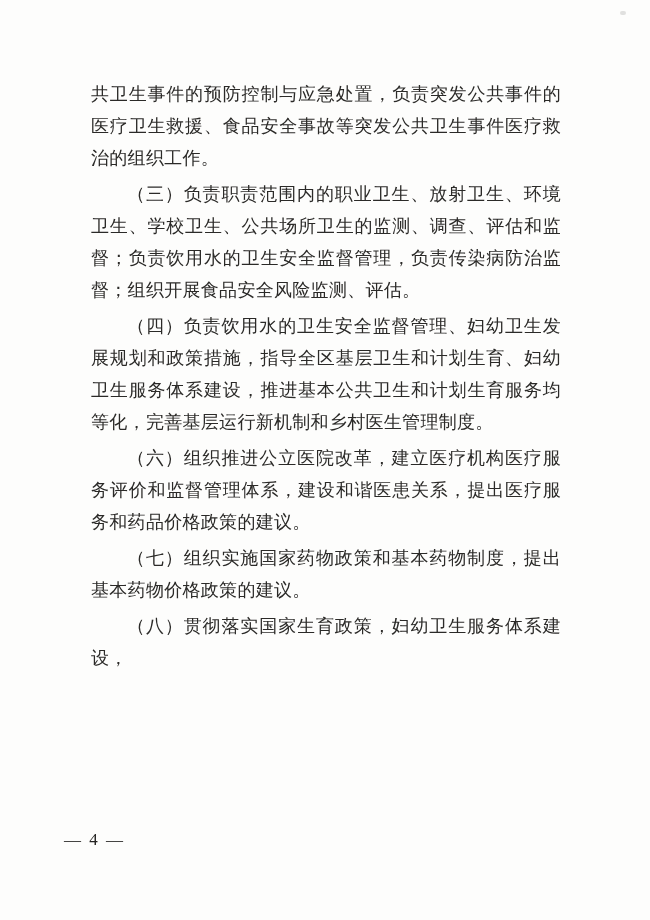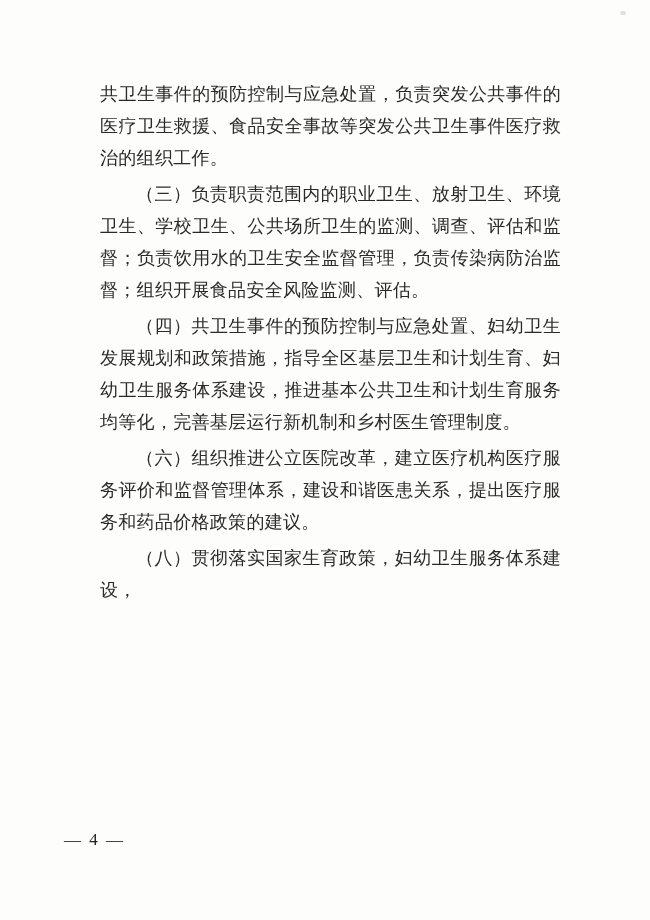--- a/index.html
+++ b/index.html
@@ -17,21 +17,21 @@
     font-family: "Liberation Serif", "DejaVu Serif", serif;
     color: #2b2a28;
   }
   .text-body {
     position: absolute;
     left: 91px;
     top: 78px;
     width: 470px;
   }
   .text-body p {
-    margin: 0 0 4px 9px;
+    margin: 0 0 4px 0;
     font-size: 18px;
     line-height: 32px;
     text-align: justify;
     text-justify: inter-ideograph;
     letter-spacing: 0.3px;
     word-break: break-all;
   }
   .text-body p.indent {
     text-indent: 2em;
   }
@@ -58,20 +58,21 @@
 </head>
 <body>
 
 <div class="page">
 
   <div class="scan-speck"></div>
 
   <div class="text-body">
     <p>共卫生事件的预防控制与应急处置，负责突发公共事件的医疗卫生救援、食品安全事故等突发公共卫生事件医疗救治的组织工作。</p>
     <p class="indent">（三）负责职责范围内的职业卫生、放射卫生、环境卫生、学校卫生、公共场所卫生的监测、调查、评估和监督；负责饮用水的卫生安全监督管理，负责传染病防治监督；组织开展食品安全风险监测、评估。</p>
-    <p class="indent">（四）共卫生事件的预防控制与应急处置、妇幼卫生发展规划和政策措施，指导全区基层卫生和计划生育、妇幼卫生服务体系建设，推进基本公共卫生和计划生育服务均等化，完善基层运行新机制和乡村医生管理制度。</p>
+    <p class="indent">（四）负责饮用水的卫生安全监督管理、妇幼卫生发展规划和政策措施，指导全区基层卫生和计划生育、妇幼卫生服务体系建设，推进基本公共卫生和计划生育服务均等化，完善基层运行新机制和乡村医生管理制度。</p>
     <p class="indent">（六）组织推进公立医院改革，建立医疗机构医疗服务评价和监督管理体系，建设和谐医患关系，提出医疗服务和药品价格政策的建议。</p>
+    <p class="indent">（七）组织实施国家药物政策和基本药物制度，提出基本药物价格政策的建议。</p>
     <p class="indent">（八）贯彻落实国家生育政策，妇幼卫生服务体系建设，</p>
   </div>
 
   <div class="page-number">— 4 —</div>
 
 </div>
 
 </body></html>

